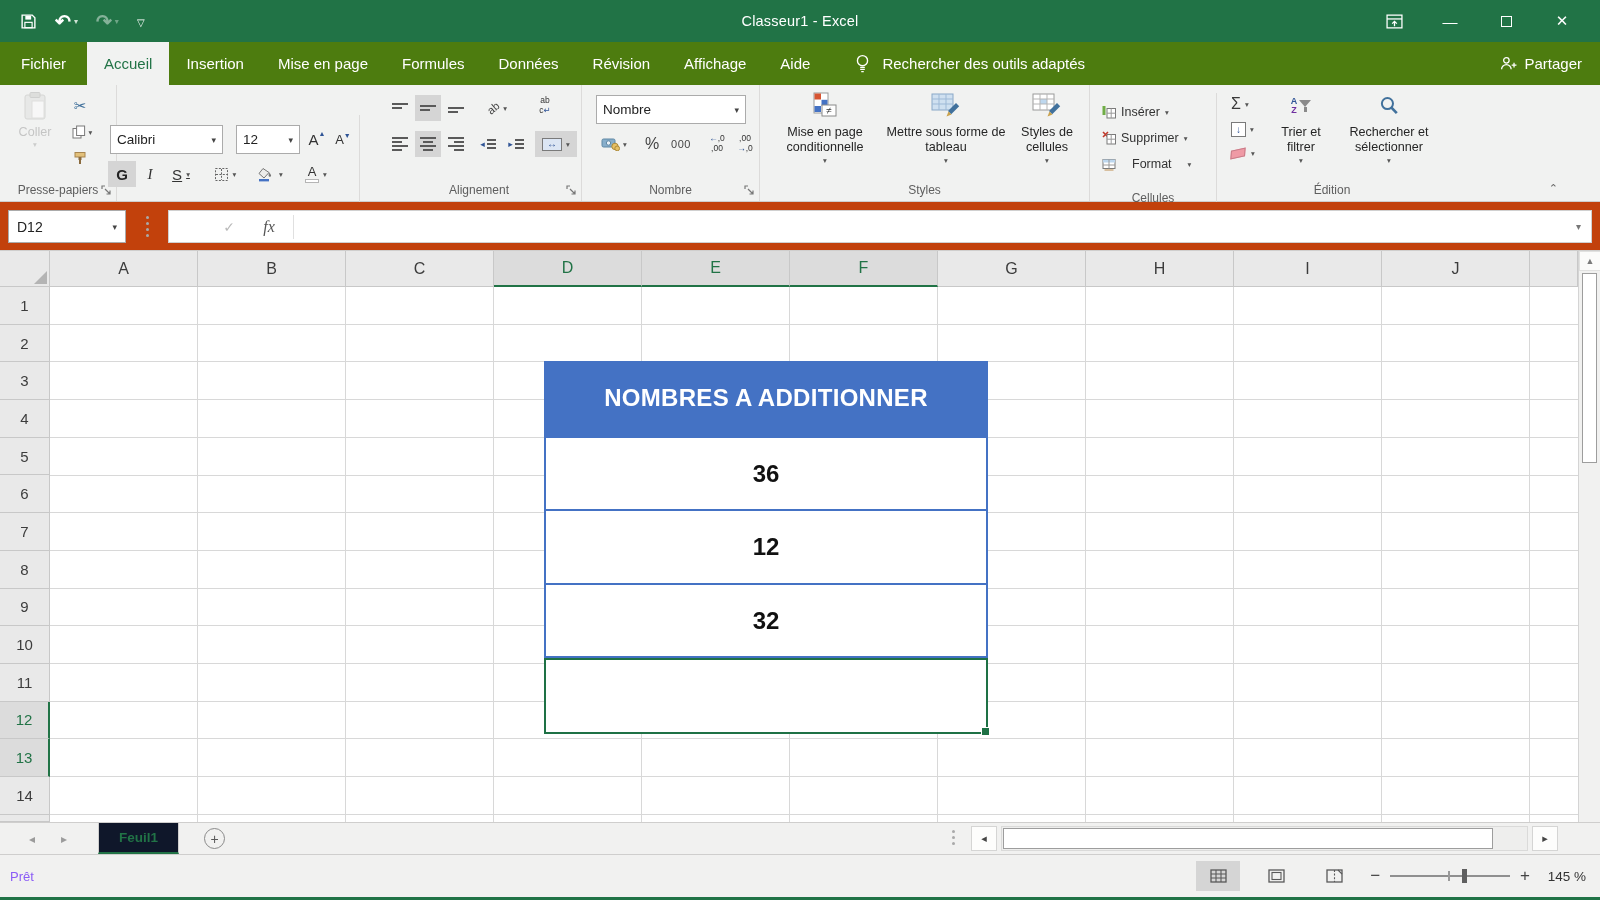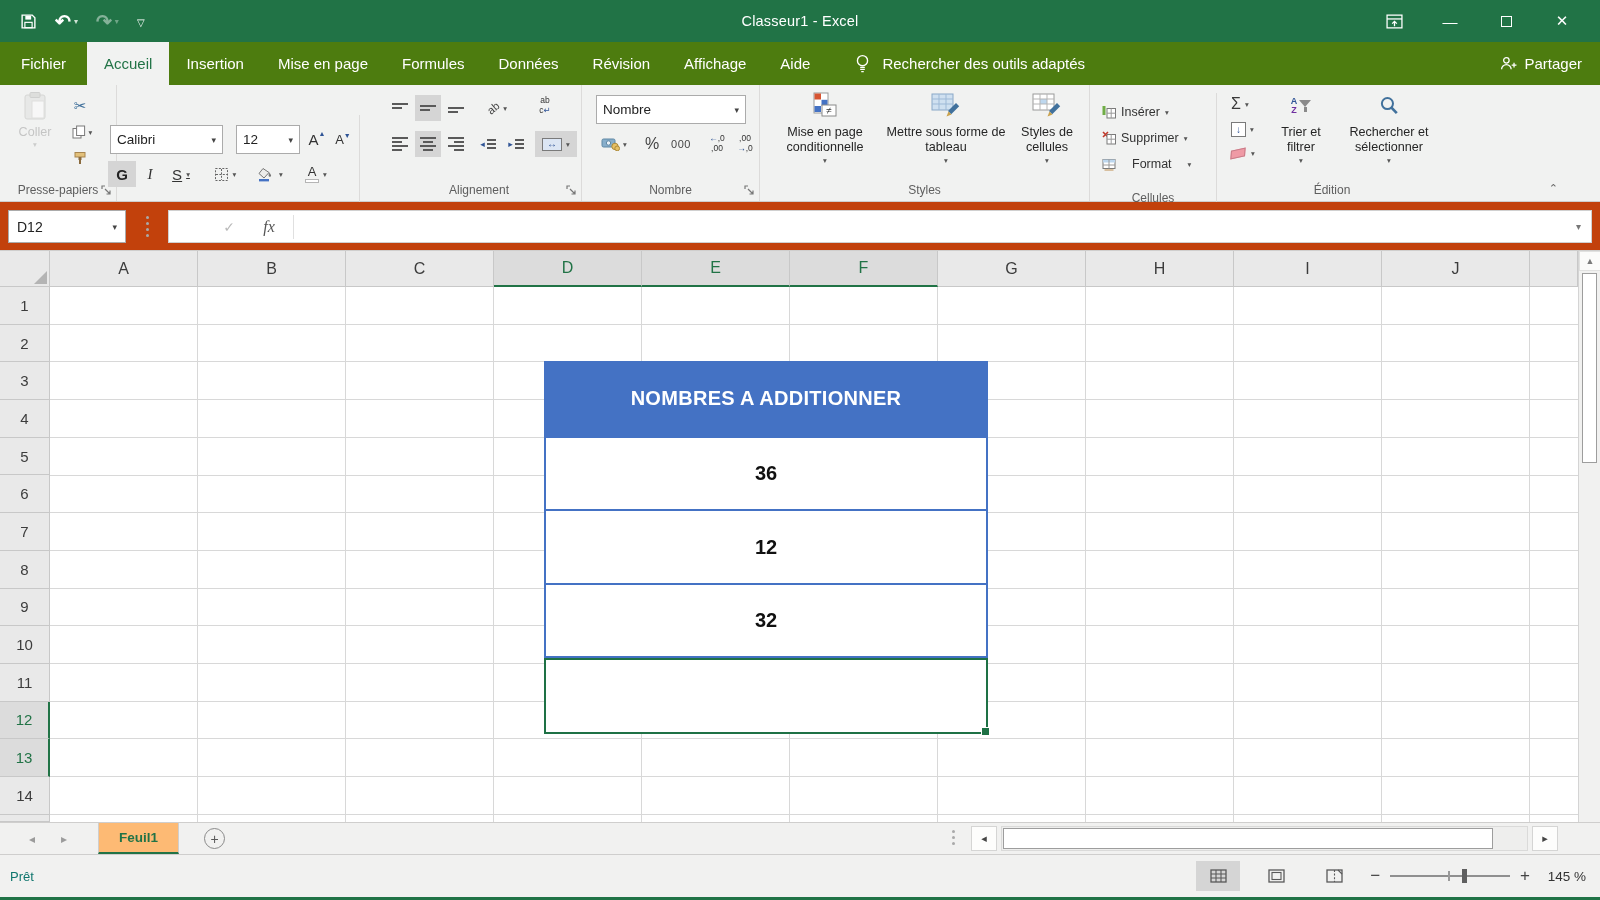--- a/index.html
+++ b/index.html
@@ -70,46 +70,46 @@
   .rowheads { position:absolute; left:0; top:36px; width:50px; display:flex; flex-direction:column; }
   .rh { width:50px; height:37.7px; background:#e9e9e9; border-right:1px solid #c8c8c8; border-bottom:1px solid #c8c8c8; display:flex; align-items:center; justify-content:center; font-size:15px; color:#3c3c3c; }
   .rh.sel { background:#dcdcdc; color:#217346; border-right:2px solid #217346; }
   .rh.stub { height:7px; }
   .cells { position:absolute; left:50px; top:36px; width:1528px; height:535px; background-color:#fff;
     background-image:
       repeating-linear-gradient(to right, transparent 0 147px, #d8d8d8 147px 148px),
       repeating-linear-gradient(to bottom, transparent 0 36.7px, #d8d8d8 36.7px 37.7px); }
   
   .xltable { position:absolute; left:494px; top:73.7px; width:444px; }
-  .tcell { width:444px; height:75.4px; display:flex; align-items:center; justify-content:center; font-weight:bold; font-size:20px; }
+  .tcell { width:444px; height:75.4px; display:flex; align-items:center; justify-content:center; font-weight:bold; font-size:24px; }
   .tblue { background:#4472c4; color:#fff; letter-spacing:.3px; }
   .tval { background:#fff; color:#111; border:2px solid #4472c4; }
   .tval + .tval { margin-top:-2px; }
   .tsel { background:#fff; border:2px solid #1e7145; position:relative; }
   .tsel:after { content:""; position:absolute; right:-4px; bottom:-4px; width:7px; height:7px; background:#1e7145; border:1px solid #fff; }
   
   .vscroll { position:absolute; left:1578px; top:251px; width:22px; height:593px; background:#f1f1f0; border-left:1px solid #d4d4d4; }
   .varr { width:22px; height:20px; display:flex; align-items:center; justify-content:center; color:#7a7a7a; font-size:9px; background:#fbfbfa; border:1px solid #e1e1e0; }
   .vthumb { position:absolute; left:3px; top:22px; width:15px; height:190px; background:#fff; border:1px solid #9d9d9d; }
   .varr.bottom { position:absolute; bottom:0; }
 
   
   .sheetbar { position:absolute; top:822px; left:0; width:1600px; height:32px; background:#f1f1f0; border-top:1px solid #cfcecd; }
   .snav { position:absolute; top:0; height:31px; display:flex; align-items:center; color:#9b9b9b; font-size:12px; }
-  .sheettab { position:absolute; left:98px; top:0; height:31px; padding:0 20px; background:#fdba74; border-left:1px solid #cfcecd; border-right:1px solid #cfcecd; border-bottom:2.5px solid #217346; display:flex; align-items:center; font-weight:bold; font-size:13.5px; color:#217346; }
+  .sheettab { position:absolute; left:98px; top:0; height:31px; padding:0 20px; background:#0f172a; border-left:1px solid #cfcecd; border-right:1px solid #cfcecd; border-bottom:2.5px solid #217346; display:flex; align-items:center; font-weight:bold; font-size:13.5px; color:#217346; }
   .addsheet { position:absolute; left:204px; top:5px; width:21px; height:21px; border:1.4px solid #8a8a8a; border-radius:50%; display:flex; align-items:center; justify-content:center; color:#595959; font-size:14px; }
   .hdots { position:absolute; left:952px; top:7px; display:flex; flex-direction:column; gap:3px; }
   .hdots i { width:3px; height:3px; background:#a9a9a9; border-radius:50%; }
   .hbtn { position:absolute; top:3px; width:26px; height:25px; background:#fdfdfc; border:1px solid #d5d5d4; display:flex; align-items:center; justify-content:center; color:#444; font-size:11px; }
   .htrack { position:absolute; left:1001px; top:3px; width:527px; height:25px; background:#eeeeed; border:1px solid #dadad9; }
   .hthumb { position:absolute; left:1px; top:1px; width:490px; height:21px; background:#fff; border:1px solid #9d9d9d; }
 
   
   .statusbar { position:absolute; top:854px; left:0; width:1600px; height:43px; background:#f1f1f0; border-top:1px solid #cfcecd; }
-  .statusleft { position:absolute; left:10px; top:0; height:42px; display:flex; align-items:center; font-size:13px; color:#0f766e; }
+  .statusleft { position:absolute; left:10px; top:0; height:42px; display:flex; align-items:center; font-size:13px; color:#8b5cf6; }
   .statusright { position:absolute; right:14px; top:0; height:42px; display:flex; align-items:center; gap:14px; }
   .viewbtn { width:44px; height:30px; display:flex; align-items:center; justify-content:center; }
   .zoomwrap { display:flex; align-items:center; gap:10px; color:#444; }
   .ztrack { position:relative; width:120px; height:2px; background:#8f8f8f; }
   .znotch { position:absolute; left:58px; top:-4px; width:1.6px; height:10px; background:#9a9a9a; }
   .zthumb { position:absolute; left:72px; top:-6px; width:5px; height:14px; background:#5f5f5f; }
   .zpct { font-size:13.5px; color:#333; min-width:46px; text-align:right; }
   .greenedge { position:absolute; top:897px; left:0; width:1600px; height:3px; background:#217346; }
 
   svg { display:block; }

